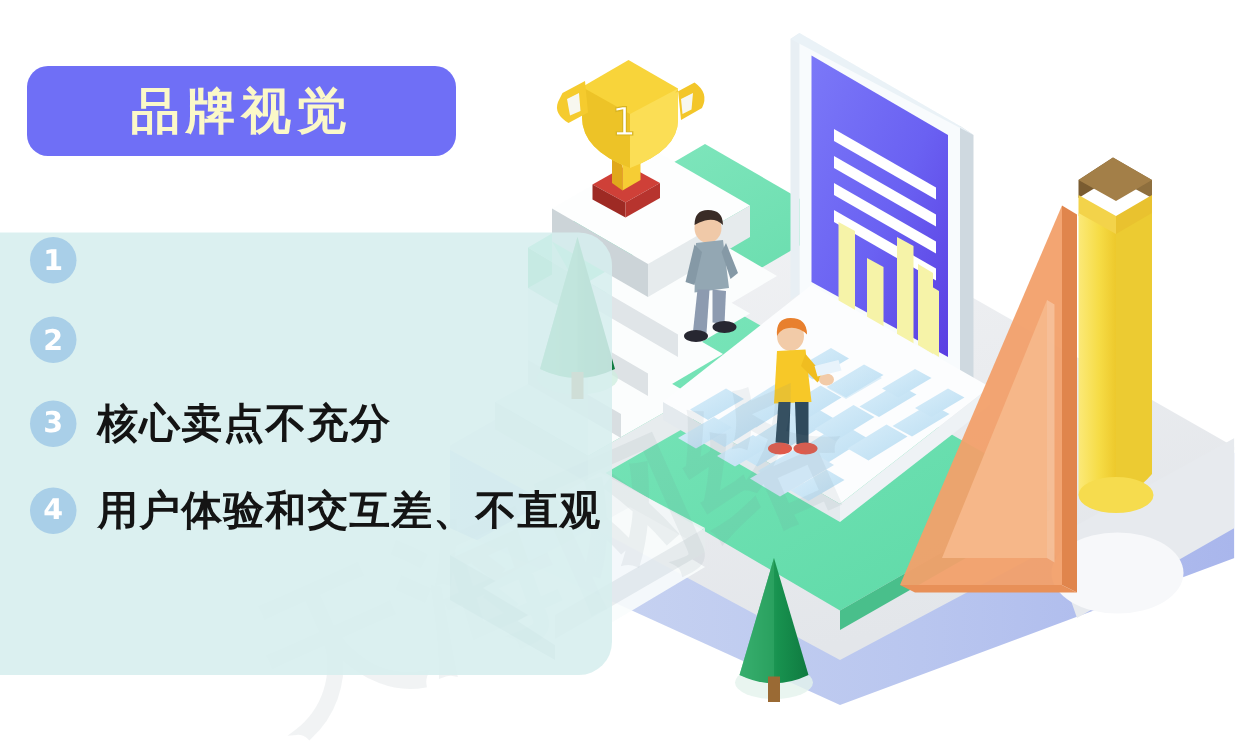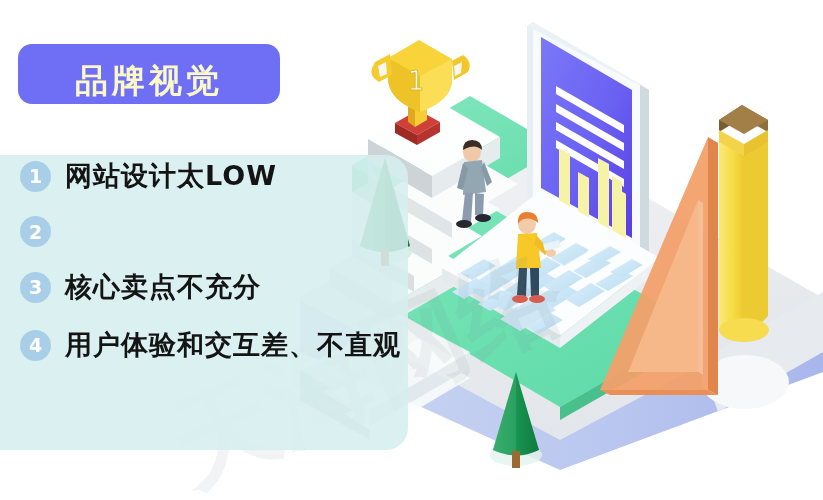--- a/index.html
+++ b/index.html
@@ -14,23 +14,23 @@
   #illus{position:absolute;inset:0;}
 
   
   .panel{
     position:absolute;left:-22px;top:155px;width:430px;height:295px;
     background:rgba(214,238,238,0.88);
     border-radius:22px;
     box-shadow:0 0 0 0 rgba(0,0,0,0);
   }
   .title-badge{
-    position:absolute;left:18px;top:44px;width:262px;height:60px;
+    position:absolute;left:18px;top:44px;width:286px;height:60px;
     background:#6f6ff6;border-radius:14px;
-    display:flex;align-items:flex-end;justify-content:center;
+    display:flex;align-items:center;justify-content:center;
   }
   .title-badge span{
     color:#fbf8c8;font-size:33px;font-weight:bold;letter-spacing:4px;
     font-family:"DejaVu Sans","Liberation Sans",sans-serif;
   }
 
   .list{position:absolute;left:0;top:158px;width:470px;}
   .row{display:flex;align-items:center;height:auto;margin-bottom:22px;}
   .row .badge{
     width:31px;height:31px;border-radius:50%;
@@ -305,21 +305,20 @@
 
   <div class="panel"></div>
 
   <div class="title-badge">
     <span>品牌视觉</span>
   </div>
 
   <div class="list">
     <div class="row">
       <div class="badge">1</div>
-      <div class="txt">网站设计太LOW</div>
     </div>
     <div class="row">
       <div class="badge">2</div>
     </div>
     <div class="row">
       <div class="badge">3</div>
       <div class="txt">核心卖点不充分</div>
     </div>
     <div class="row">
       <div class="badge">4</div>

